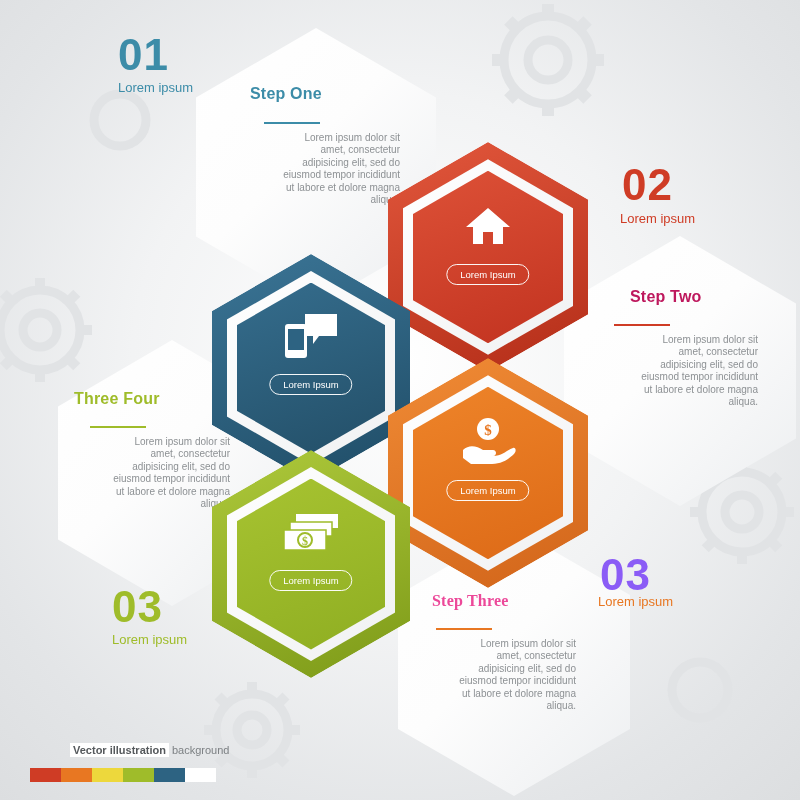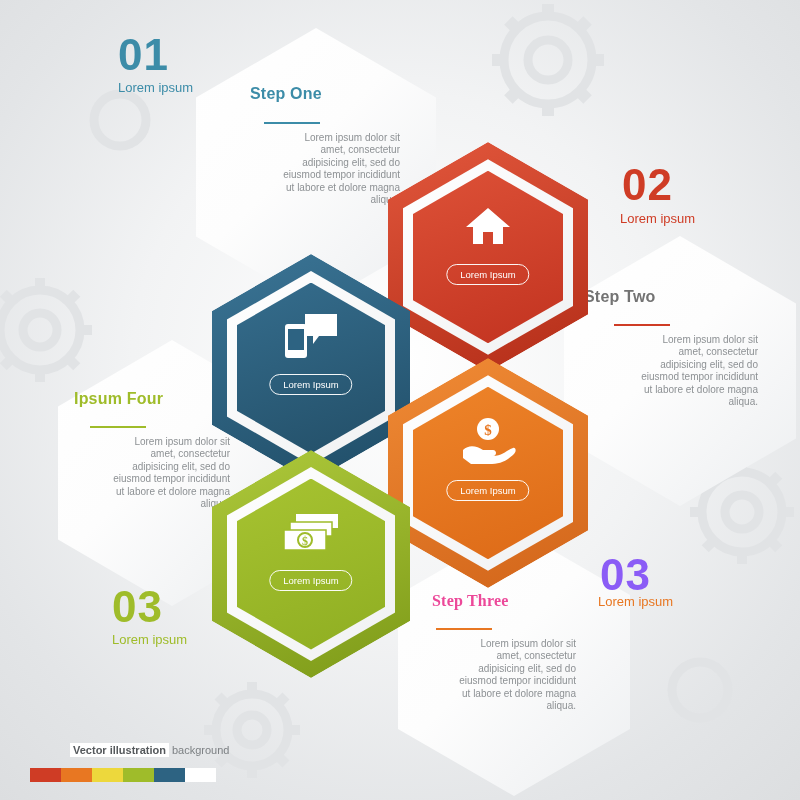--- a/index.html
+++ b/index.html
@@ -119,33 +119,33 @@
 </svg>
 
 <div class="hex whitehex" style="left:196px;top:28px;width:240px;height:278px;">
 </div>
 <div class="step-title" style="left:250px;top:85px;color:#3c8ca8;">Step One</div>
 <div class="rule" style="left:264px;top:122px;background:#3c8ca8;"></div>
 <div class="body-text" style="left:282px;top:132px;text-align:right;">Lorem ipsum dolor sit amet, consectetur adipisicing elit, sed do eiusmod tempor incididunt ut labore et dolore magna aliqua.</div>
 
 <div class="hex whitehex" style="left:564px;top:236px;width:232px;height:270px;">
 </div>
-<div class="step-title" style="left:584px;top:288px;color:#737373;">Step Two</div>
+<div class="step-title" style="left:630px;top:288px;color:#be185d;">Step Two</div>
 <div class="rule" style="left:614px;top:324px;background:#cf3c25;"></div>
 <div class="body-text" style="left:640px;top:334px;text-align:right;">Lorem ipsum dolor sit amet, consectetur adipisicing elit, sed do eiusmod tempor incididunt ut labore et dolore magna aliqua.</div>
 
 <div class="hex whitehex" style="left:398px;top:528px;width:232px;height:268px;">
 </div>
 <div class="step-title" style="left:432px;top:592px;color:#ec4899;font-family:Liberation Serif, serif;">Step Three</div>
 <div class="rule" style="left:436px;top:628px;background:#e87722;"></div>
 <div class="body-text" style="left:458px;top:638px;text-align:right;">Lorem ipsum dolor sit amet, consectetur adipisicing elit, sed do eiusmod tempor incididunt ut labore et dolore magna aliqua.</div>
 
 <div class="hex whitehex" style="left:58px;top:340px;width:228px;height:266px;">
 </div>
-<div class="step-title" style="left:74px;top:390px;color:#9fbc2a;">Ipsum Four</div>
+<div class="step-title" style="left:74px;top:390px;color:#9fbc2a;">Three Four</div>
 <div class="rule" style="left:90px;top:426px;background:#9fbc2a;"></div>
 <div class="body-text" style="left:112px;top:436px;text-align:right;">Lorem ipsum dolor sit amet, consectetur adipisicing elit, sed do eiusmod tempor incididunt ut labore et dolore magna aliqua.</div>
 
 <div class="hex colorhex" style="left:388px;top:142px;width:200px;height:230px;">
   <div class="outerband" style="background:linear-gradient(160deg,#e2573c,#b32d18);"></div>
   <div class="whiteband"></div>
   <div class="facetop" style="background:linear-gradient(160deg,#dd5137,#c23320);"></div>
   <svg class="icon" style="top:62px;" width="50" height="44" viewBox="0 0 50 44">
     <path d="M25 4 L47 23 L40 23 L40 40 L30 40 L30 28 L20 28 L20 40 L10 40 L10 23 L3 23 Z" fill="#fff"></path>
   </svg>

